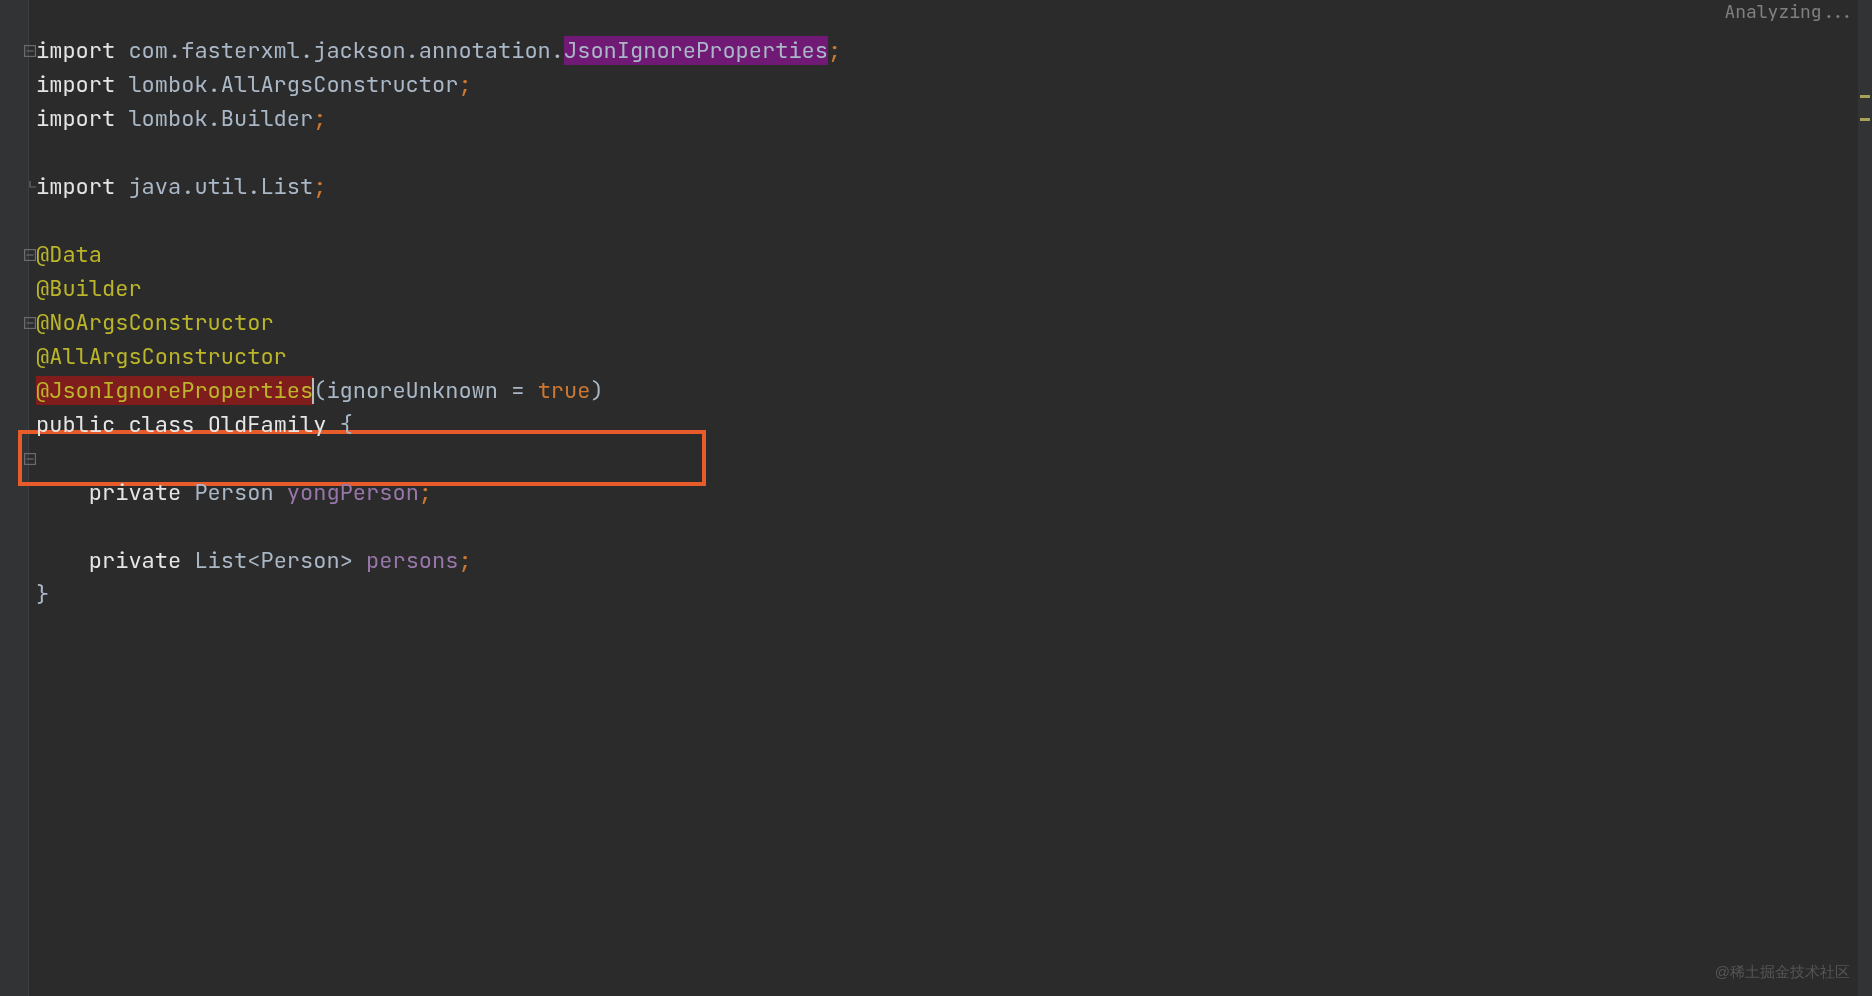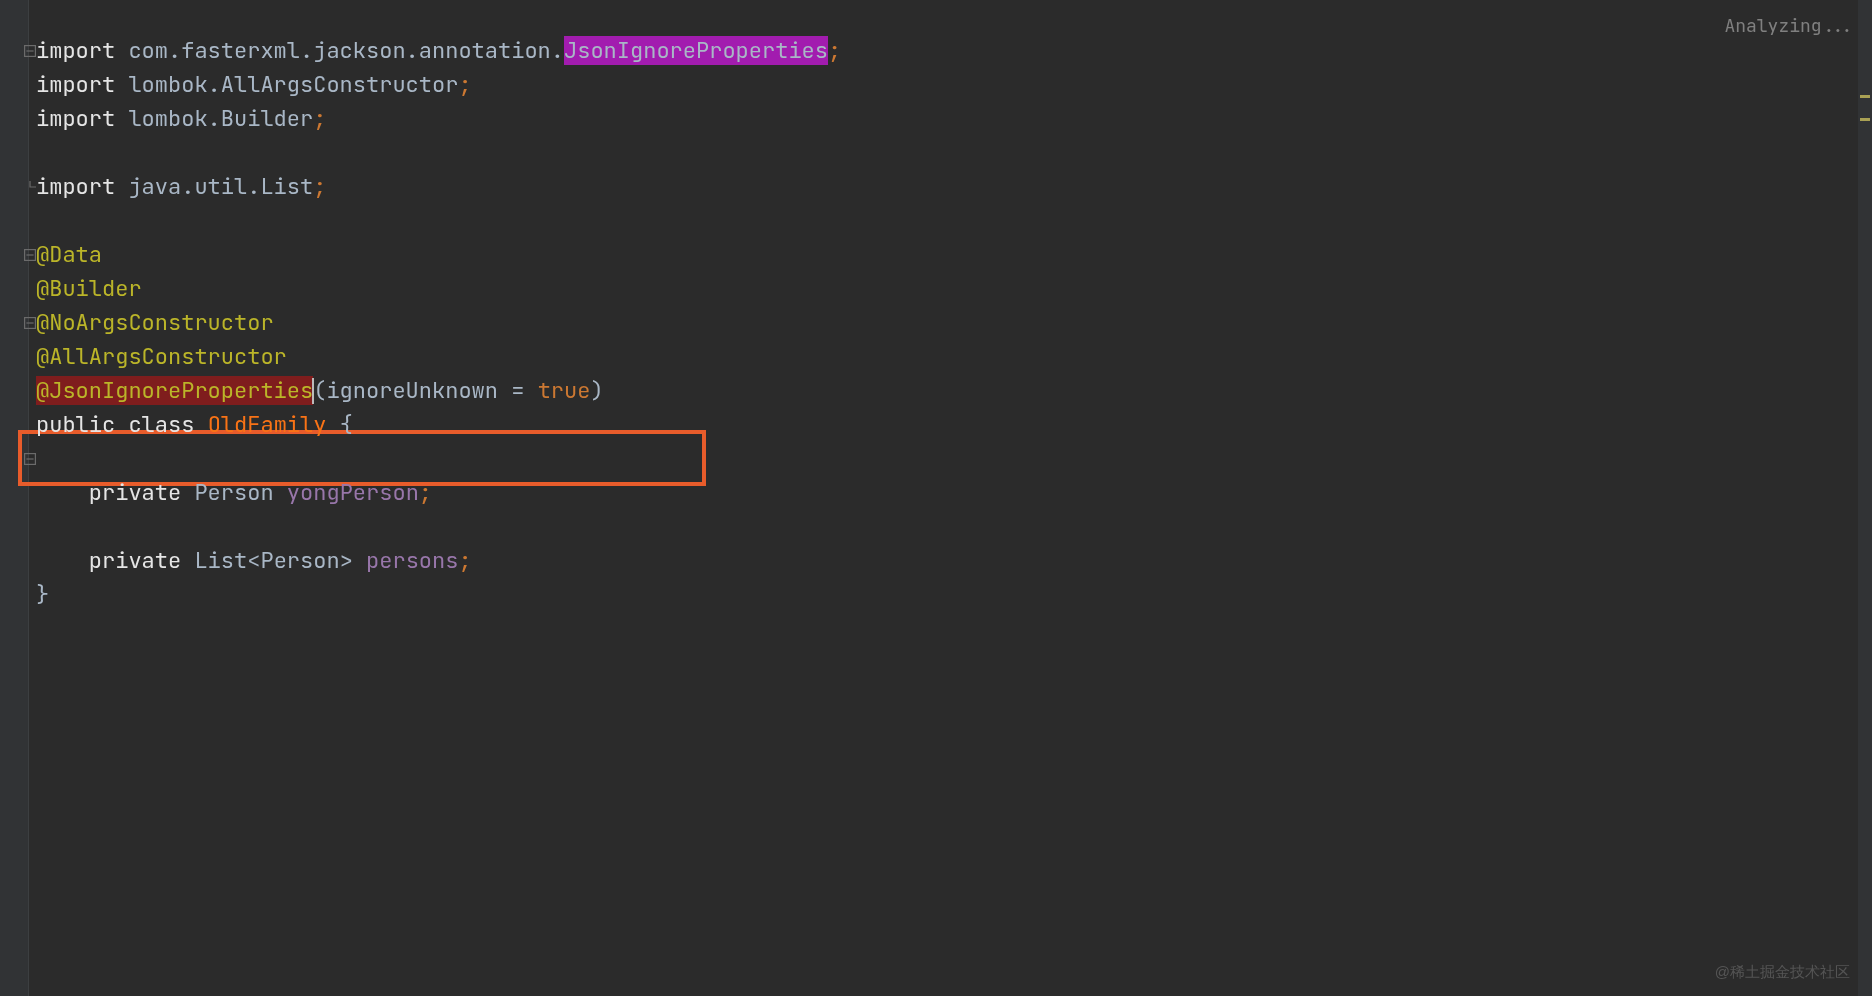--- a/index.html
+++ b/index.html
@@ -13,21 +13,21 @@
     overflow: hidden;
     color: #a9b7c6;
   }
   .editor {
     position: relative;
     width: 100%;
     height: 100%;
   }
   .status-top-right {
     position: absolute;
-    top: 14px;
+    top: 0;
     right: 18px;
     color: #808080;
     font-size: 18px;
   }
   .gutter {
     position: absolute;
     left: 0;
     top: 0;
     width: 28px;
     height: 100%;
@@ -46,28 +46,28 @@
     left: 36px;
     top: 34px;
   }
   .line {
     height: 34px;
     line-height: 34px;
     white-space: pre;
   }
   .kw { color: #e5e5e5; }
   .pkg { color: #a9b7c6; }
-  .hl-class { background: #a21caf; color: #a9b7c6; }
+  .hl-class { background: #701a75; color: #a9b7c6; }
   .ann { color: #bbb529; }
   .ann-sel { color: #bbb529; background: #7f1d1d; }
   .paren { color: #a9b7c6; }
   .param { color: #a9b7c6; }
   .eq { color: #a9b7c6; }
   .bool { color: #cc7832; }
-  .classname { color: #f97316; }
+  .classname { color: #e5e5e5; }
   .type { color: #a9b7c6; }
   .field { color: #9876aa; }
   .semi { color: #cc7832; }
   .brace { color: #a9b7c6; }
   .op { color: #a9b7c6; }
 
   .fold-icon {
     position: absolute;
     left: 24px;
     width: 12px;

